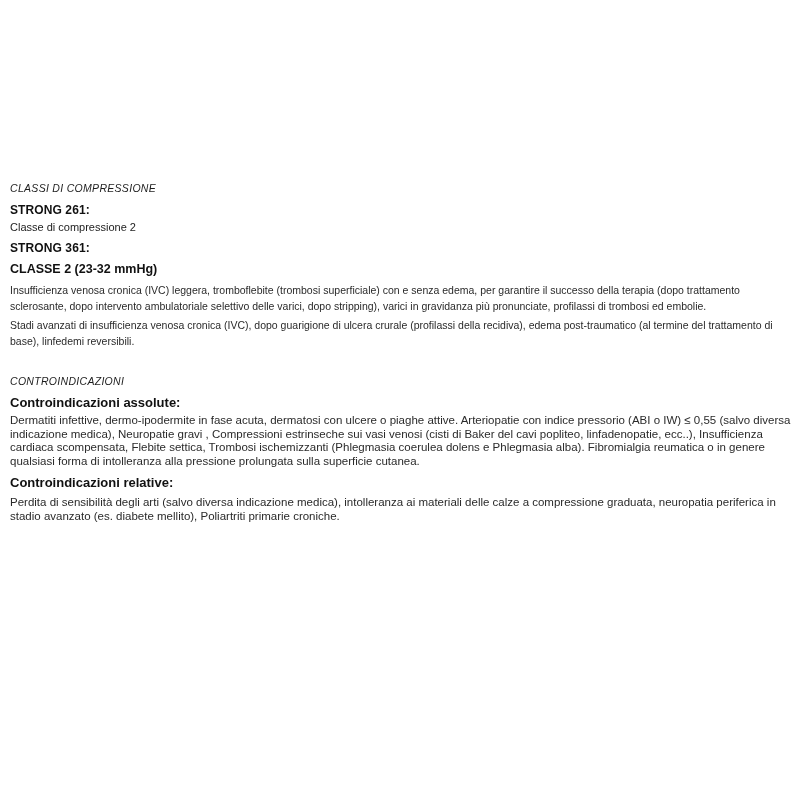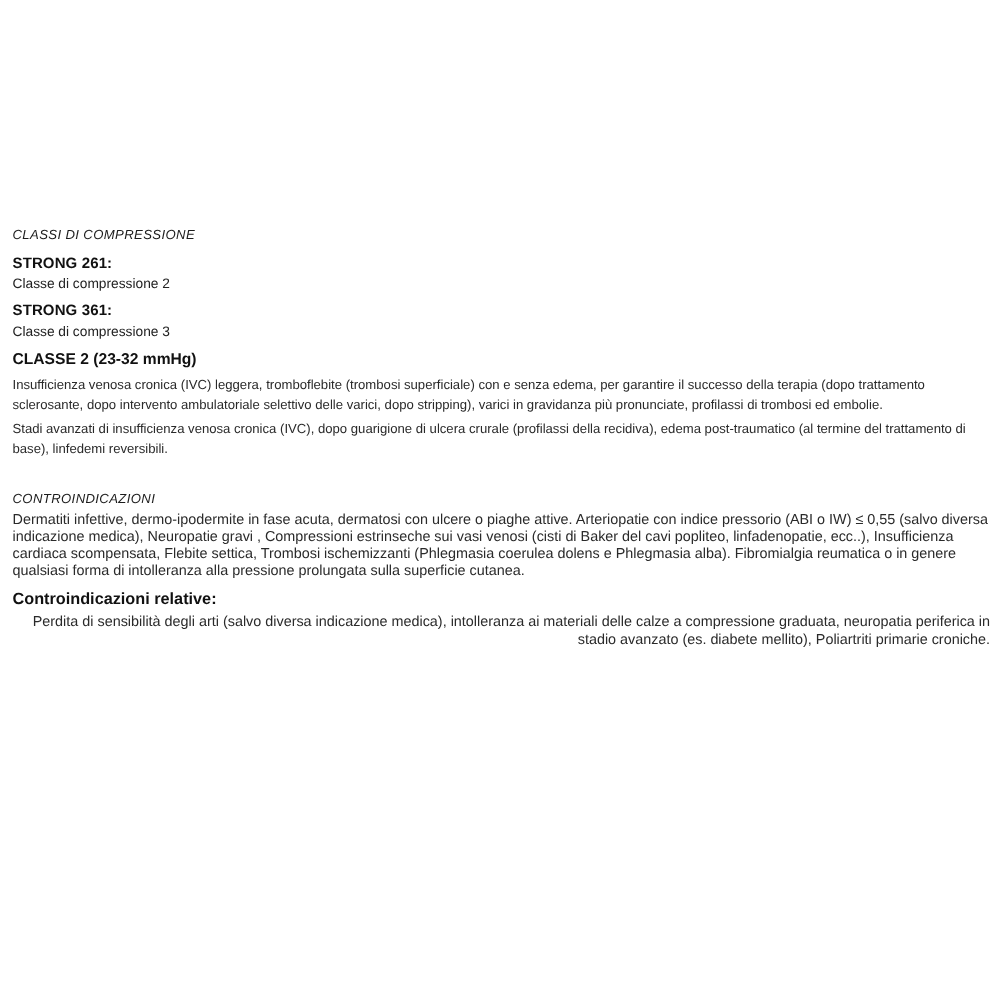--- a/index.html
+++ b/index.html
@@ -69,41 +69,41 @@
   .m-val2   { margin-top: 7px; }
   .m-indic  { margin-top: 33px; }
   .m-h2a    { margin-top: 9px; }
   .m-p1     { margin-top: 7px; }
   .m-h2b    { margin-top: 7px; }
   .m-p2     { margin-top: 4px; }
   .m-contro { margin-top: 27px; }
   .m-h3a    { margin-top: 9px; }
   .m-p3     { margin-top: 5px; }
   .m-h3b    { margin-top: 8px; }
-  .m-p4     { margin-top: 7px; text-align: right; }
+  .m-p4     { margin-top: 7px; }
 </style>
 </head>
 <body>
 
 <div class="doc">
 
   <div class="h-em">CLASSI DI COMPRESSIONE</div>
 
   <div class="sub m-sub1">STRONG 261:</div>
   <div class="val m-val">Classe di compressione 2</div>
 
   <div class="sub m-sub2">STRONG 361:</div>
-  <div class="val m-val2">Classe di compressione 3</div>
 
 
   <div class="h2 m-h2a">CLASSE 2 (23-32 mmHg)</div>
   <div class="p-sm m-p1">Insufficienza venosa cronica (IVC) leggera, tromboflebite (trombosi superficiale) con e senza edema, per garantire il successo della terapia (dopo trattamento sclerosante, dopo intervento ambulatoriale selettivo delle varici, dopo stripping), varici in gravidanza più pronunciate, profilassi di trombosi ed embolie.</div>
 
   <div class="p-sm m-p2">Stadi avanzati di insufficienza venosa cronica (IVC), dopo guarigione di ulcera crurale (profilassi della recidiva), edema post-traumatico (al termine del trattamento di base), linfedemi reversibili.</div>
 
   <div class="h-em m-contro">CONTROINDICAZIONI</div>
 
+  <div class="h3 m-h3a">Controindicazioni assolute:</div>
   <div class="p-md m-p3">Dermatiti infettive, dermo-ipodermite in fase acuta, dermatosi con ulcere o piaghe attive. Arteriopatie con indice pressorio (ABI o IW) ≤ 0,55 (salvo diversa indicazione medica), Neuropatie gravi , Compressioni estrinseche sui vasi venosi (cisti di Baker del cavi popliteo, linfadenopatie, ecc..), Insufficienza cardiaca scompensata, Flebite settica, Trombosi ischemizzanti (Phlegmasia coerulea dolens e Phlegmasia alba). Fibromialgia reumatica o in genere qualsiasi forma di intolleranza alla pressione prolungata sulla superficie cutanea.</div>
 
   <div class="h3 m-h3b">Controindicazioni relative:</div>
   <div class="p-md m-p4">Perdita di sensibilità degli arti (salvo diversa indicazione medica), intolleranza ai materiali delle calze a compressione graduata, neuropatia periferica in stadio avanzato (es. diabete mellito), Poliartriti primarie croniche.</div>
 
 </div>
 
 </body></html>

